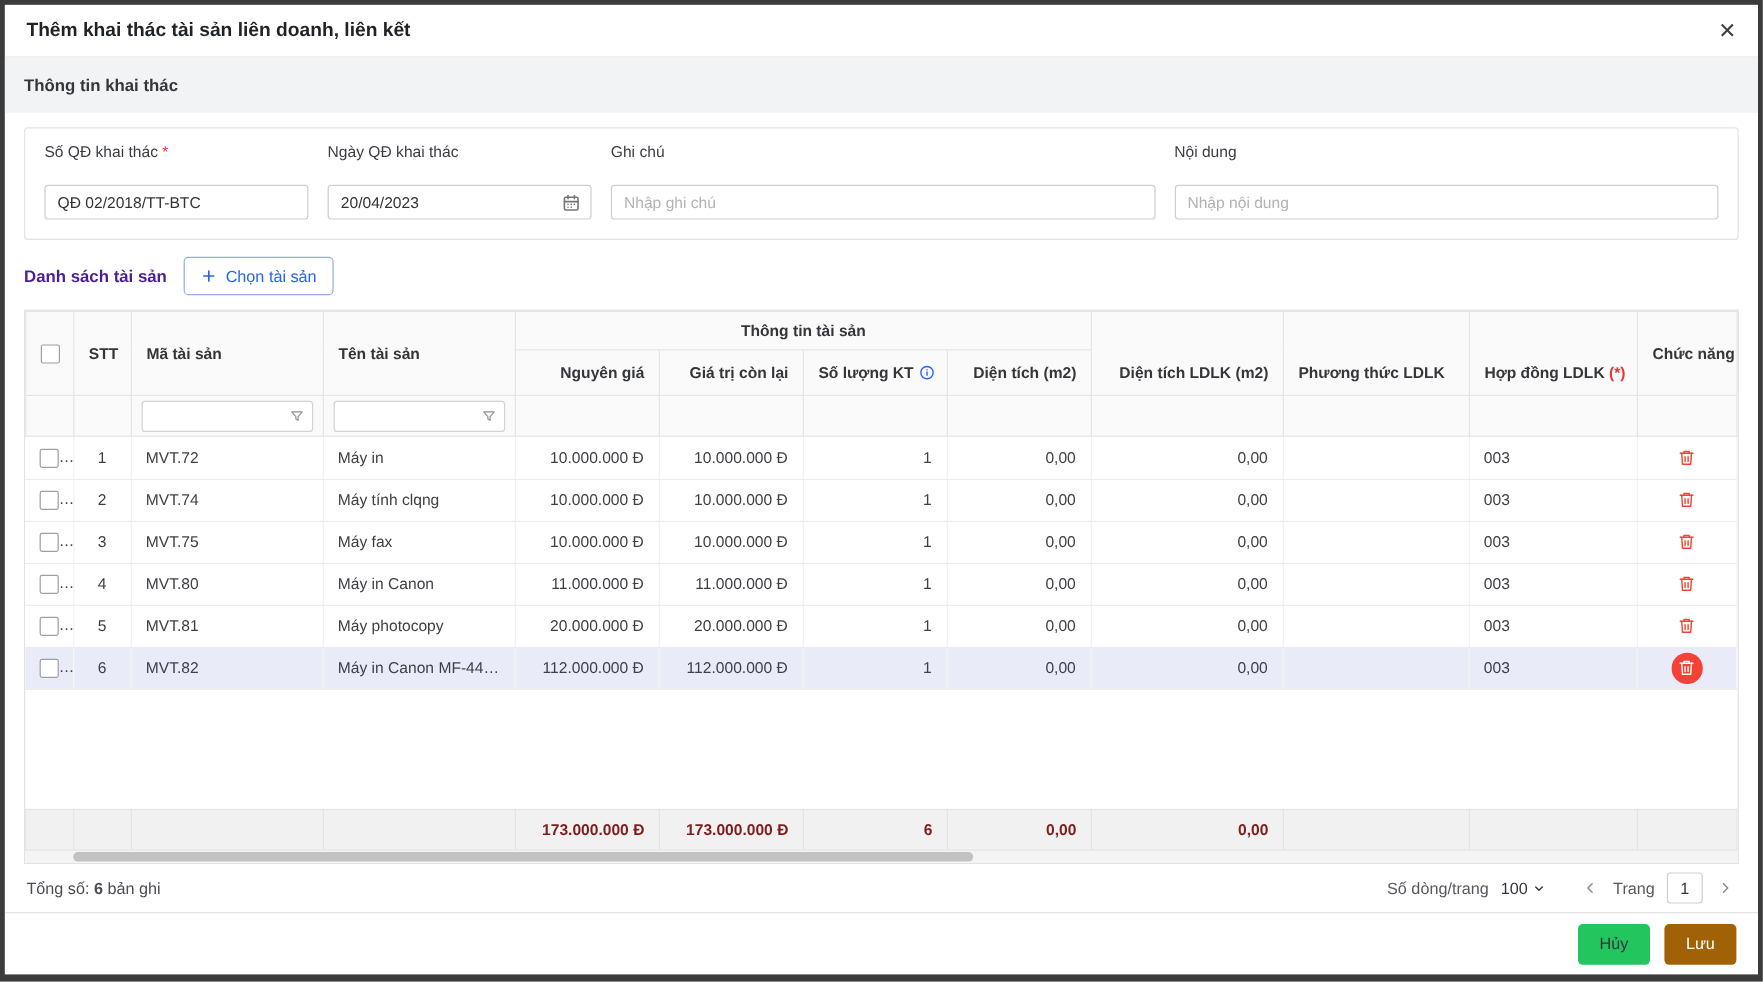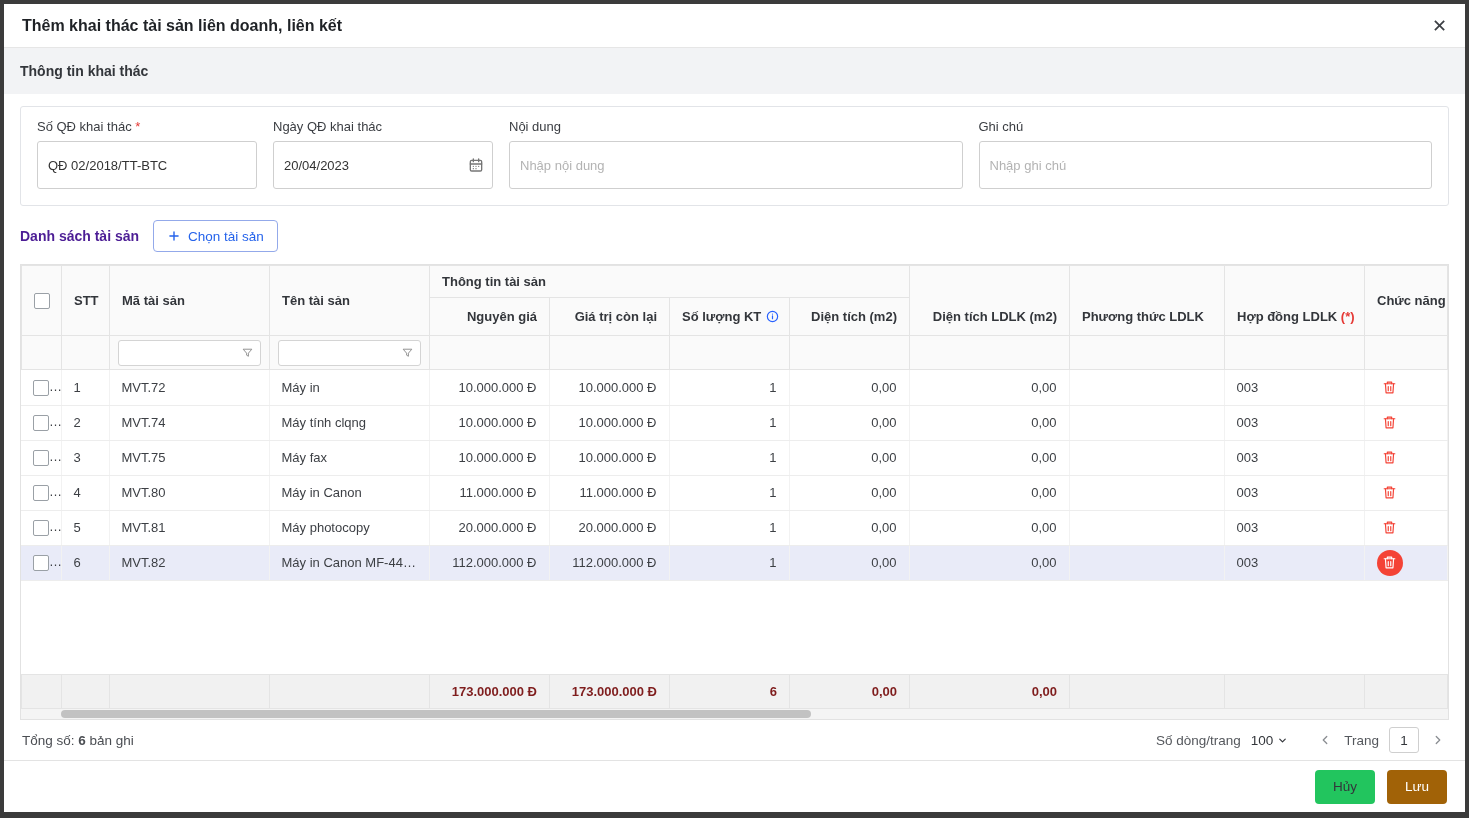--- a/index.html
+++ b/index.html
@@ -40,28 +40,28 @@
   }
   .section-title { font-size: 14px; font-weight: 700; color: #33363b; }
   
   .form-card {
     margin: 12px 16px 0;
     border: 1px solid #e2e4e8;
     border-radius: 3px;
     padding: 12px 16px 16px;
     display: flex; gap: 16px;
   }
-  .field { display: flex; flex-direction: column; gap: 7px; }
+  .field { display: flex; flex-direction: column; gap: 20px; }
   .field.w220 { flex: 0 0 220px; }
   .field.grow { flex: 1 1 0; }
   .field .label { font-size: 13px; color: #3a3d42; }
   .req { color: #e53935; }
   .input-wrap { position: relative; width: 100%; }
   .input {
-    height: 48px; width: 100%;
+    height: 29px; width: 100%;
     border: 1px solid #cfcfcf; border-radius: 3px;
     padding: 0 10px; font-size: 13px; color: #333;
     font-family: inherit; background: #fff; outline: none;
   }
   .input::placeholder { color: #b3b3b3; }
   .input.num { text-align: right; }
   .input.with-icon { padding-right: 32px; }
   .field-icon {
     position: absolute; right: 9px; top: 50%; transform: translateY(-50%);
     display: flex; color: #757575;
@@ -89,21 +89,21 @@
   table { border-collapse: collapse; table-layout: fixed; width: 100%; }
   .head-table th {
     background: #fafafa;
     border: 1px solid #e4e4e4;
     font-size: 13px; font-weight: 700; color: #33363b;
     padding: 0 12px; text-align: left; vertical-align: middle;
     white-space: nowrap; overflow: hidden;
   }
   .head-table tr.h1 th { height: 32px; }
   .head-table tr.h2 th { height: 38px; }
-  th.center, td.center { }
+  th.center, td.center { text-align: center; }
   th.num, td.num { text-align: right; }
   th.vbottom { vertical-align: bottom; padding-bottom: 11px; }
   .filter-row td {
     background: #fafafa;
     border: 1px solid #e4e4e4;
     height: 34px; padding: 0 8px;
   }
   .filter-wrap { position: relative; }
   .filter-input {
     height: 26px; width: 100%;
@@ -209,29 +209,29 @@
         <span class="field-icon">
           <svg width="16" height="16" viewBox="0 0 24 24" fill="none" stroke="currentColor" stroke-width="2" stroke-linecap="round">
               <rect x="3.5" y="5" width="17" height="16" rx="2"></rect>
               <path d="M16 3v4M8 3v4M3.5 10.5h17"></path>
               <path d="M8 14h.01M12 14h.01M16 14h.01M8 17.5h.01M12 17.5h.01"></path>
             </svg>
         </span>
       </div>
     </div>
     <div class="field grow">
+      <div class="label">Ghi chú</div>
+      <div class="input-wrap">
+        <input class="input" placeholder="Nhập ghi chú" style="">
+      </div>
+    </div>
+    <div class="field grow">
       <div class="label">Nội dung</div>
       <div class="input-wrap">
         <input class="input" placeholder="Nhập nội dung" style="">
-      </div>
-    </div>
-    <div class="field grow">
-      <div class="label">Ghi chú</div>
-      <div class="input-wrap">
-        <input class="input" placeholder="Nhập ghi chú" style="">
       </div>
     </div>
   </div>
 
   <div class="list-header">
     <div class="list-title">Danh sách tài sản</div>
     <button class="choose-btn">
       <span style="display:inline-flex;">
         <svg width="14" height="14" viewBox="0 0 24 24" fill="none" stroke="currentColor" stroke-width="2.4" stroke-linecap="round">
             <path d="M12 5v14M5 12h14"></path>

